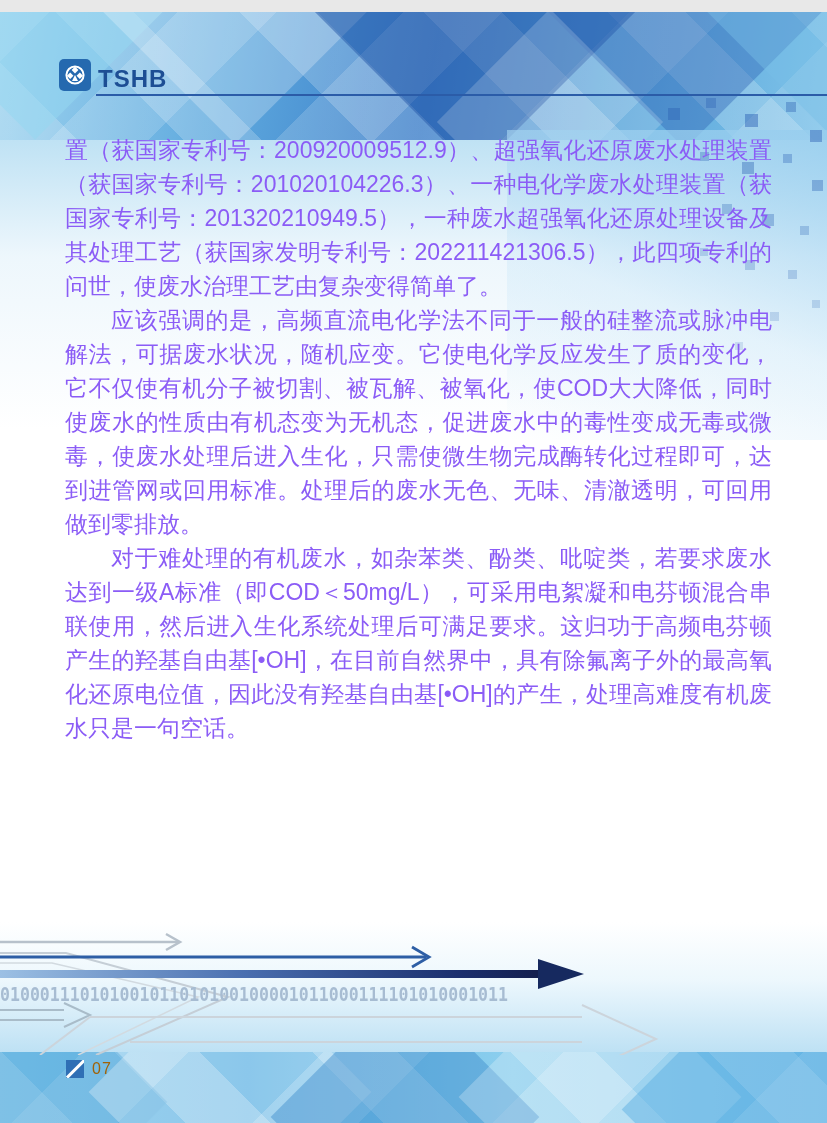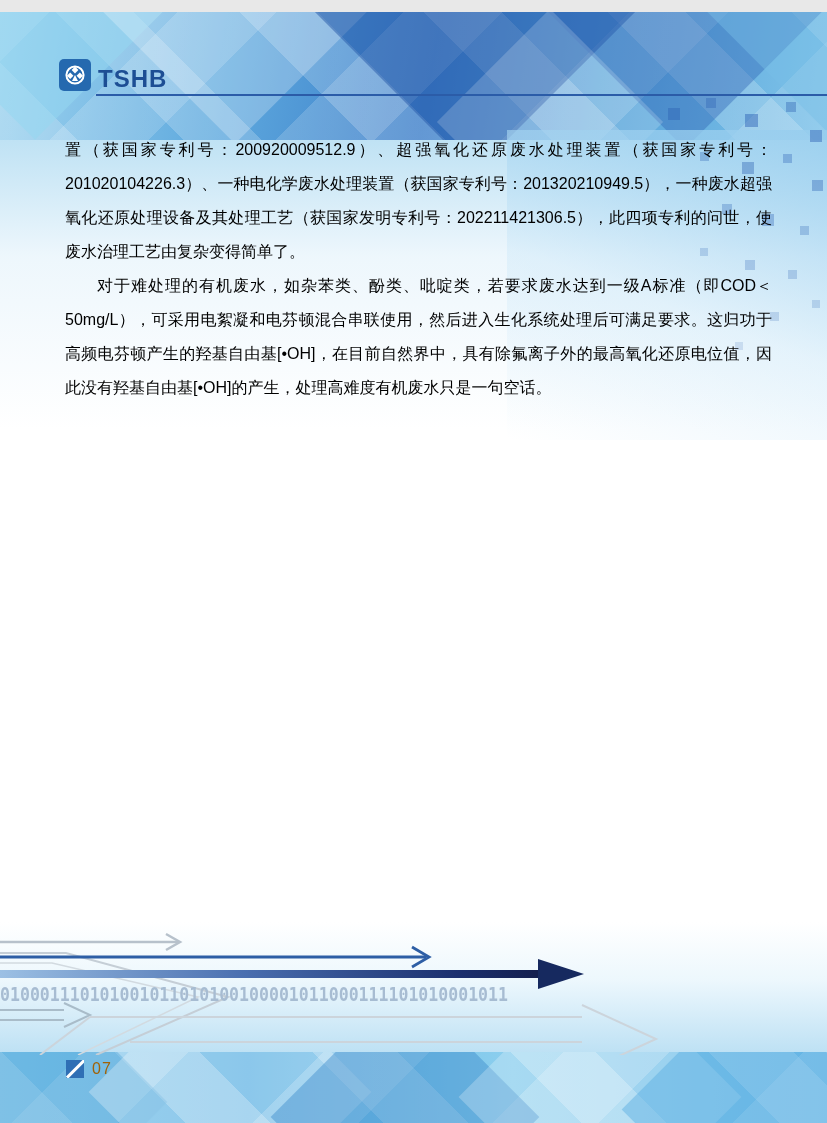--- a/index.html
+++ b/index.html
@@ -32,21 +32,21 @@
     background:#2569af;display:flex;align-items:center;justify-content:center;
   }
   .logo-text{
     position:absolute;left:98px;top:53px;font-size:24px;font-weight:600;
     color:#1d4e94;letter-spacing:1px;
   }
   .header-rule{position:absolute;left:96px;right:0;top:82px;height:2px;background:#2b5ca8;}
   
   .article{
     position:absolute;left:65px;top:121px;width:707px;
-    font-size:16px;line-height:34px;color:#000000;
+    font-size:23px;line-height:34px;color:#8b5cf6;
     text-align:justify;
   }
   .article p{margin:0;padding:0;}
   .article p.indent{text-indent:2em;}
   
   .arrows{position:absolute;left:0;top:913px;width:700px;height:130px;}
   .fade-bottom{
     position:absolute;bottom:83px;left:0;right:0;height:130px;pointer-events:none;
     background:linear-gradient(0deg,rgba(183,222,243,0.9) 0%,rgba(214,238,250,0.45) 55%,rgba(255,255,255,0) 100%);
   }
@@ -111,20 +111,21 @@
       <rect x="4.9" y="10.4" width="4.6" height="4.6" fill="#ffffff" transform="rotate(45 7.2 12.7)"></rect>
       <rect x="14.5" y="10.4" width="4.6" height="4.6" fill="#ffffff" transform="rotate(45 16.8 12.7)"></rect>
       <path d="M12 12 L15 18 L9 18 Z" fill="#ffffff"></path>
     </svg>
   </div>
   <div class="logo-text">TSHB</div>
   <div class="header-rule"></div>
 
   <div class="article">
     <p>置（获国家专利号：200920009512.9）、超强氧化还原废水处理装置（获国家专利号：201020104226.3）、一种电化学废水处理装置（获国家专利号：201320210949.5），一种废水超强氧化还原处理设备及其处理工艺（获国家发明专利号：202211421306.5），此四项专利的问世，使废水治理工艺由复杂变得简单了。</p>
+    <p class="indent">应该强调的是，高频直流电化学法不同于一般的硅整流或脉冲电解法，可据废水状况，随机应变。它使电化学反应发生了质的变化，它不仅使有机分子被切割、被瓦解、被氧化，使COD大大降低，同时使废水的性质由有机态变为无机态，促进废水中的毒性变成无毒或微毒，使废水处理后进入生化，只需使微生物完成酶转化过程即可，达到进管网或回用标准。处理后的废水无色、无味、清澈透明，可回用做到零排放。</p>
     <p class="indent">对于难处理的有机废水，如杂苯类、酚类、吡啶类，若要求废水达到一级A标准（即COD＜50mg/L），可采用电絮凝和电芬顿混合串联使用，然后进入生化系统处理后可满足要求。这归功于高频电芬顿产生的羟基自由基[•OH]，在目前自然界中，具有除氟离子外的最高氧化还原电位值，因此没有羟基自由基[•OH]的产生，处理高难度有机废水只是一句空话。</p>
   </div>
 
   <div class="fade-bottom"></div>
   <div class="band-bottom">
     <div class="diamond" style="left:-50px;top:-40px;width:180px;height:180px;background:rgba(90,170,220,0.45);"></div>
     <div class="diamond" style="left:130px;top:-60px;width:200px;height:200px;background:rgba(255,255,255,0.28);"></div>
     <div class="diamond" style="left:310px;top:-30px;width:190px;height:190px;background:rgba(60,140,205,0.45);"></div>
     <div class="diamond" style="left:500px;top:-55px;width:200px;height:200px;background:rgba(255,255,255,0.24);"></div>
     <div class="diamond" style="left:660px;top:-35px;width:185px;height:185px;background:rgba(95,178,227,0.5);"></div>

